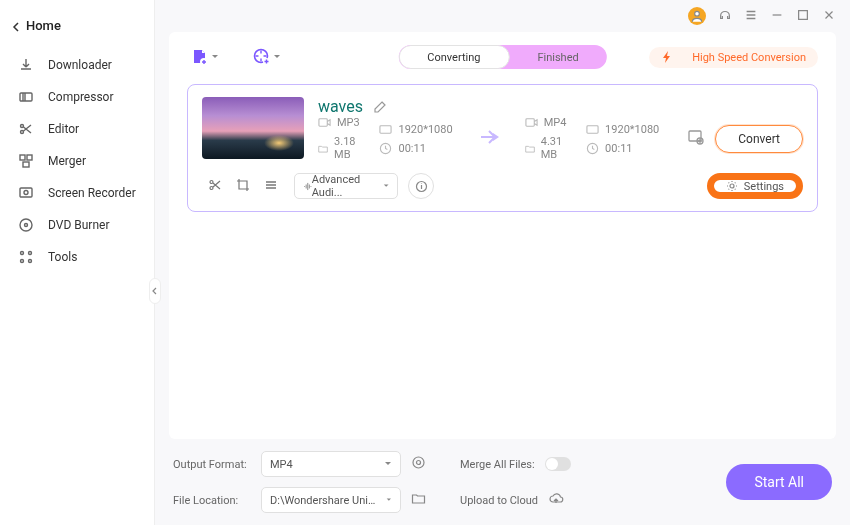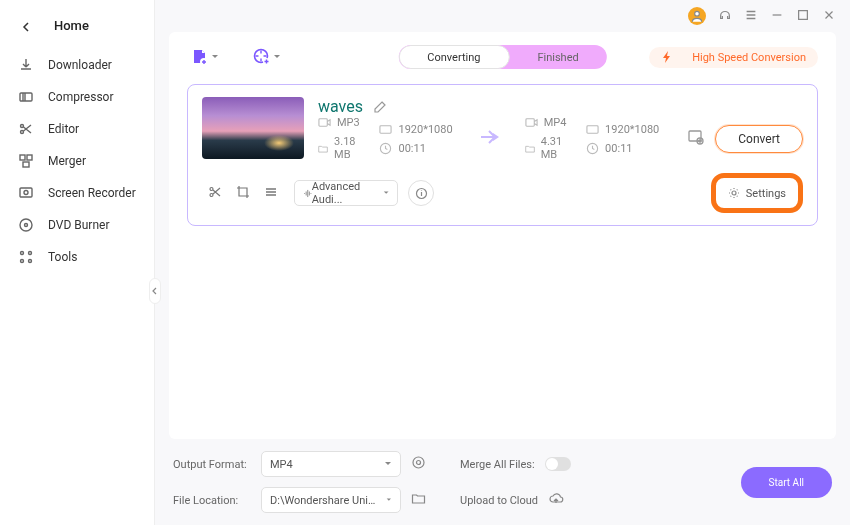--- a/index.html
+++ b/index.html
@@ -1,19 +1,19 @@
 <!DOCTYPE html>
 <html><head>
 <meta charset="utf-8">
 <style>
 *{box-sizing:border-box;margin:0;padding:0;font-family:-apple-system,BlinkMacSystemFont,"Segoe UI",Roboto,sans-serif}
 body{width:850px;height:525px;background:#fff;overflow:hidden;font-size:12px;color:#333}
 .app{display:flex;width:100%;height:100%}
 .sidebar{width:155px;height:100%;border-right:1px solid #eee;background:#fff;padding-top:8px}
-.home-row{display:flex;align-items:flex-end;gap:22px;padding:10px 20px;font-size:13px;font-weight:500;color:#222}
+.home-row{display:flex;align-items:flex-end;gap:4px;padding:10px 10px;font-size:13px;font-weight:500;color:#222}
 .home-row svg{width:12px;height:12px}
 .nav-item{display:flex;align-items:center;gap:14px;padding:8px 18px;font-size:12px;color:#333;cursor:pointer}
 .nav-item.active{background:#ece4ff;color:#7b57ff;font-weight:500}
 .nav-item .icon{width:16px;height:16px;display:flex;align-items:center;justify-content:center;flex-shrink:0}
 .main{flex:1;display:flex;flex-direction:column;background:#f8f8fa;position:relative}
 .titlebar{height:32px;display:flex;justify-content:flex-end;align-items:center;gap:12px;padding:0 14px}
 .titlebar .avatar{width:18px;height:18px;border-radius:50%;background:#f5a623;display:flex;align-items:center;justify-content:center;color:#fff;font-size:10px}
 .titlebar svg{width:14px;height:14px;stroke:#888}
 .content{flex:1;background:#fff;margin:0 14px 0 14px;border-radius:6px;padding:12px 18px;display:flex;flex-direction:column}
 .toolbar-row{display:flex;align-items:center;gap:8px}
@@ -40,29 +40,29 @@
 .settings-sm svg{width:18px;height:18px;stroke:#999}
 .convert-btn{border:1.5px solid #ff8a3d;color:#333;background:#fff;border-radius:16px;padding:6px 22px;font-size:12px;cursor:pointer;box-shadow:0 0 0 1px rgba(255,138,61,.25)}
 .card-bottom{display:flex;align-items:center;gap:10px;margin-top:12px}
 .mini-icons{display:flex;gap:14px;color:#888;padding:0 6px}
 .mini-icons svg{width:14px;height:14px;stroke:#777}
 .select,.pill-btn{border:1px solid #e0e0e0;border-radius:5px;background:#fff;height:26px;display:flex;align-items:center;padding:0 8px;font-size:11px;color:#555;gap:6px;cursor:pointer}
 .select{width:104px;justify-content:space-between}
 .pill-btn.audio{width:104px;justify-content:space-between}
 .round-icon{width:26px;height:26px;border:1px solid #e0e0e0;border-radius:50%;display:flex;align-items:center;justify-content:center;cursor:pointer}
 .round-icon svg{width:13px;height:13px;stroke:#888}
-.settings-btn{border:5px solid #f97316;border-radius:13px;height:40px;padding:0 12px;display:flex;align-items:center;gap:6px;font-size:11px;color:#555;cursor:pointer;margin-left:auto}
+.settings-btn{border:7px solid #f97316;border-radius:13px;height:26px;padding:0 12px;display:flex;align-items:center;gap:6px;font-size:11px;color:#555;cursor:pointer;margin-left:auto}
 .footer{padding:12px 18px;display:flex;align-items:center;gap:20px;font-size:11px;color:#666}
 .footer-left{display:flex;flex-direction:column;gap:10px}
 .footer-row{display:flex;align-items:center;gap:10px}
 .footer-row .label{width:78px}
 .footer .select{width:140px}
 .toggle{width:26px;height:14px;background:#e0e0e0;border-radius:7px;position:relative}
 .toggle::after{content:"";position:absolute;left:1px;top:1px;width:12px;height:12px;background:#fff;border-radius:50%}
-.start-all{margin-left:auto;background:#8b6bff;color:#fff;border:none;border-radius:20px;padding:10px 28px;font-size:10px;cursor:pointer}
+.start-all{margin-left:auto;background:#8b6bff;color:#fff;border:none;border-radius:20px;padding:10px 28px;font-size:14px;cursor:pointer}
 .collapse-handle{position:absolute;left:-6px;top:278px;width:12px;height:26px;background:#fff;border:1px solid #eee;border-radius:6px;display:flex;align-items:center;justify-content:center;cursor:pointer}
 .collapse-handle svg{width:8px;height:8px;stroke:#888}
 .caret{width:8px;height:8px}
 </style>
 </head>
 <body>
 
 <div class="app">
   <aside class="sidebar">
     <div class="home-row">

